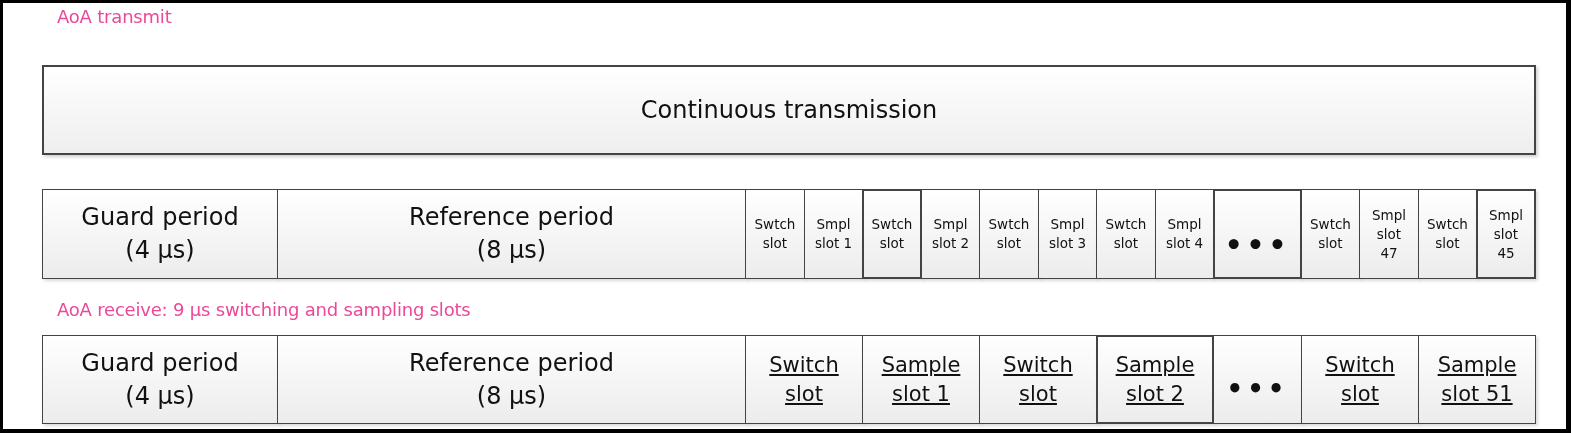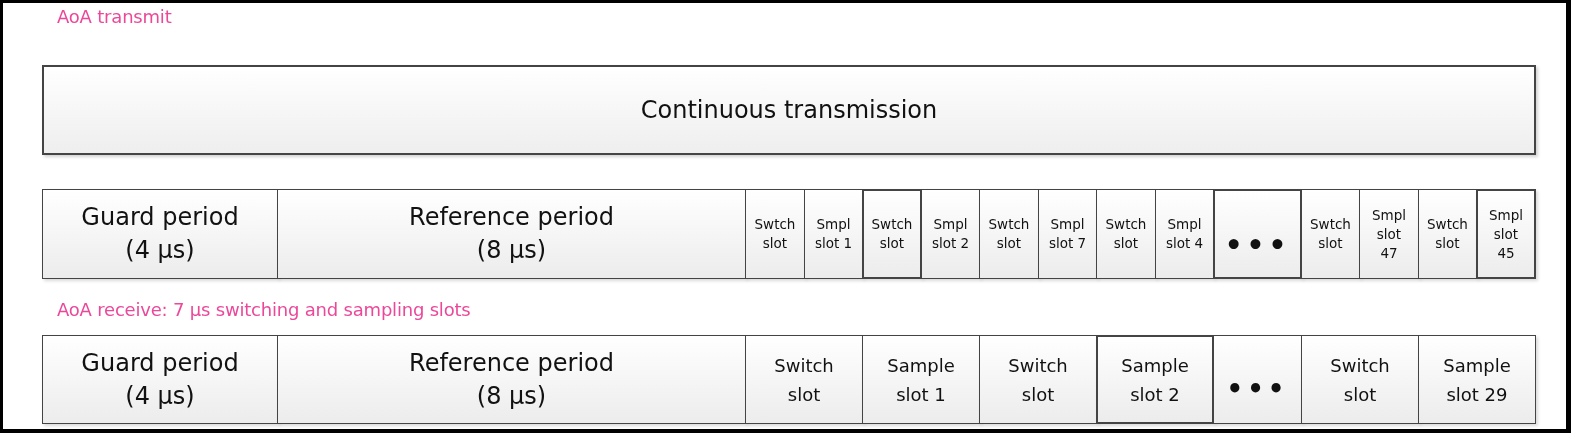--- a/index.html
+++ b/index.html
@@ -5,21 +5,21 @@
     html, body { margin: 0; padding: 0; background: #ffffff; }
     body { width: 1571px; height: 433px; position: relative; overflow: hidden; font-family: "DejaVu Sans", "Liberation Sans", sans-serif; color: #111; }
     .frame { position: absolute; left: 0; top: 0; width: 1571px; height: 433px; box-sizing: border-box; border: 3px solid #000; border-right-width: 5px; border-bottom-width: 4px; background: #fff; }
     .label { position: absolute; font-size: 18px; color: #ec4899; white-space: nowrap; letter-spacing: -0.2px; }
     .box { position: absolute; box-sizing: border-box; border: 2px solid #444; background: linear-gradient(#ffffff, #eeeeee); box-shadow: 2px 2px 3px rgba(0,0,0,0.18); }
     .row { position: absolute; box-sizing: border-box; padding-left: 16px; }
     .cell { position: absolute; top: 0; bottom: 0; box-sizing: border-box; border: 1.5px solid #444; background: linear-gradient(#ffffff, #ececec); display: flex; align-items: center; justify-content: center; text-align: center; box-shadow: 2px 2px 3px rgba(0,0,0,0.15); }
     .cell span { display: block; }
     .big { font-size: 24px; line-height: 33px; }
     .small { font-size: 13.5px; line-height: 19px; }
-    .med { font-size: 18px; line-height: 29px; }
+    .med { font-size: 21px; line-height: 29px; text-decoration: underline; }
     .title-text { font-size: 24px; }
     .dots { font-size: 28px; letter-spacing: 4px; padding-top: 22px; font-weight: bold; }
     .dots2 { font-size: 26px; letter-spacing: 4px; padding-top: 18px; font-weight: bold; }
   </style>
 </head>
 <body>
 
 <div class="frame">
 
   <div class="label" style="left:54px; top:3px;">AoA transmit</div>
@@ -66,21 +66,21 @@
       </div>
     <div class="cell" style="left:937px; width:60px;">
         <div class="small">
           <span>Swtch</span>
           <span>slot</span>
         </div>
       </div>
     <div class="cell" style="left:996px; width:59px;">
         <div class="small">
           <span>Smpl</span>
-          <span>slot 7</span>
+          <span>slot 3</span>
         </div>
       </div>
     <div class="cell" style="left:1054px; width:60px;">
         <div class="small">
           <span>Swtch</span>
           <span>slot</span>
         </div>
       </div>
     <div class="cell" style="left:1113px; width:59px;">
         <div class="small">
@@ -112,21 +112,21 @@
       </div>
     <div class="cell" style="left:1434px; width:60px; border-width:2px;">
         <div class="small">
           <span>Smpl</span>
           <span>slot</span>
           <span>45</span>
         </div>
       </div>
   </div>
 
-  <div class="label" style="left:54px; top:296px;">AoA receive: 7 µs switching and sampling slots</div>
+  <div class="label" style="left:54px; top:296px;">AoA receive: 9 µs switching and sampling slots</div>
   <div class="row" style="left:39px; top:332px; width:1494px; height:89px;">
     <div class="cell" style="left:0; width:236px;">
       <div class="big">
           <span>Guard period</span>
           <span>(4 µs)</span>
         </div>
     </div>
     <div class="cell" style="left:235px; width:469px;">
       <div class="big">
           <span>Reference period</span>
@@ -162,18 +162,18 @@
       </div>
     <div class="cell" style="left:1259px; width:118px;">
         <div class="med">
           <span>Switch</span>
           <span>slot</span>
         </div>
       </div>
     <div class="cell" style="left:1376px; width:118px;">
         <div class="med">
           <span>Sample</span>
-          <span>slot 29</span>
+          <span>slot 51</span>
         </div>
       </div>
   </div>
 
 </div>
 
 </body></html>

